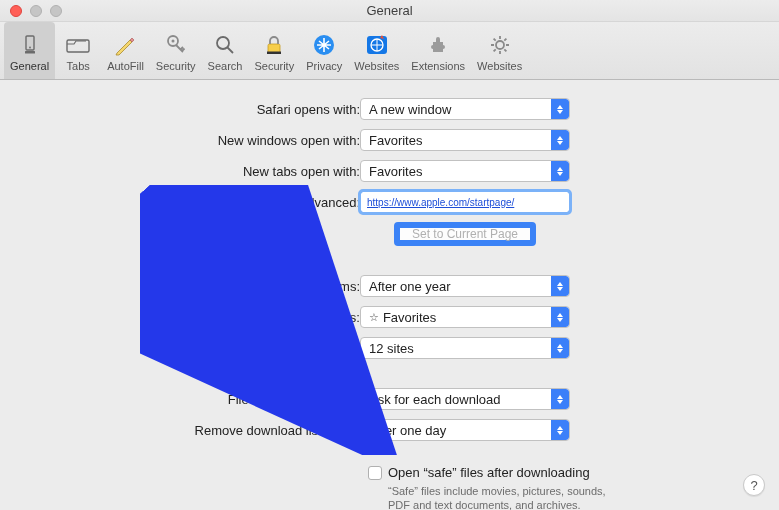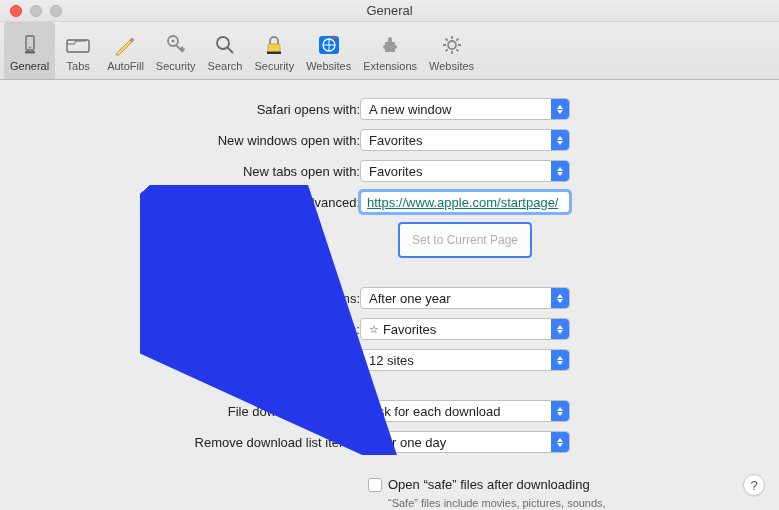--- a/index.html
+++ b/index.html
@@ -115,35 +115,35 @@
   border-left: 3px solid transparent;
   border-right: 3px solid transparent;
 }
 .select .arrows::before { border-bottom: 4px solid #fff; }
 .select .arrows::after { border-top: 4px solid #fff; }
 .textfield {
   width: 210px; height: 22px;
   border: 1px solid #c1c1c1;
   border-radius: 3px;
   padding: 0 6px;
-  font-size: 13px;
-  color: #0f766e;
+  font-size: 10px;
+  color: #1d4ed8;
   text-decoration: underline;
   background: #fff;
 }
 .textfield.focused {
   outline: 3px solid #7bb2f8;
   outline-offset: -1px;
   border-color: #5a9df6;
 }
 .button-small {
-  height: 36px;
+  height: 24px;
   padding: 0 12px;
   background: #fdfdfd;
-  border: 2px solid #3b82f6;
+  border: 6px solid #3b82f6;
   border-radius: 4px;
   color: #b0b0b0;
   font-size: 12px;
   display: inline-flex;
   align-items: center;
 }
 .spacer-block { height: 20px; }
 .checkbox-row {
   display: flex;
   align-items: flex-start;
@@ -253,20 +253,29 @@
           <rect x="6" y="11" width="12" height="9" rx="1.5" fill="#f7ce4a" stroke="#c89c20" stroke-width="0.8"></rect>
           <path d="M8 11 V8 a4 4 0 0 1 8 0 V11" fill="none" stroke="#8a8a8a" stroke-width="1.8"></path>
           <rect x="5" y="18.5" width="14" height="2.5" fill="#333"></rect>
         </svg>
     </div>
     <div class="lbl">Security</div>
   </div>
   <div class="toolbar-item">
     <div class="icon">
       <svg width="24" height="24" viewBox="0 0 24 24">
+          <circle cx="12" cy="12" r="10" fill="#2a8ef1"></circle>
+          <path d="M12 5 v14 M7 8 l10 8 M17 8 l-10 8 M5 12 h14" stroke="#fff" stroke-width="1.6" fill="none"></path>
+        </svg>
+    </div>
+    <div class="lbl">Privacy</div>
+  </div>
+  <div class="toolbar-item">
+    <div class="icon">
+      <svg width="24" height="24" viewBox="0 0 24 24">
           <rect x="2" y="3" width="20" height="18" rx="3" fill="#1477e6"></rect>
           <circle cx="12" cy="12" r="6" fill="none" stroke="#fff" stroke-width="1.3"></circle>
           <path d="M12 6 v12 M6 12 h12" stroke="#fff" stroke-width="1"></path>
           <path d="M17 2 l2 4 l-4-1 Z" fill="#e0503a"></path>
         </svg>
     </div>
     <div class="lbl">Websites</div>
   </div>
   <div class="toolbar-item">
     <div class="icon">

